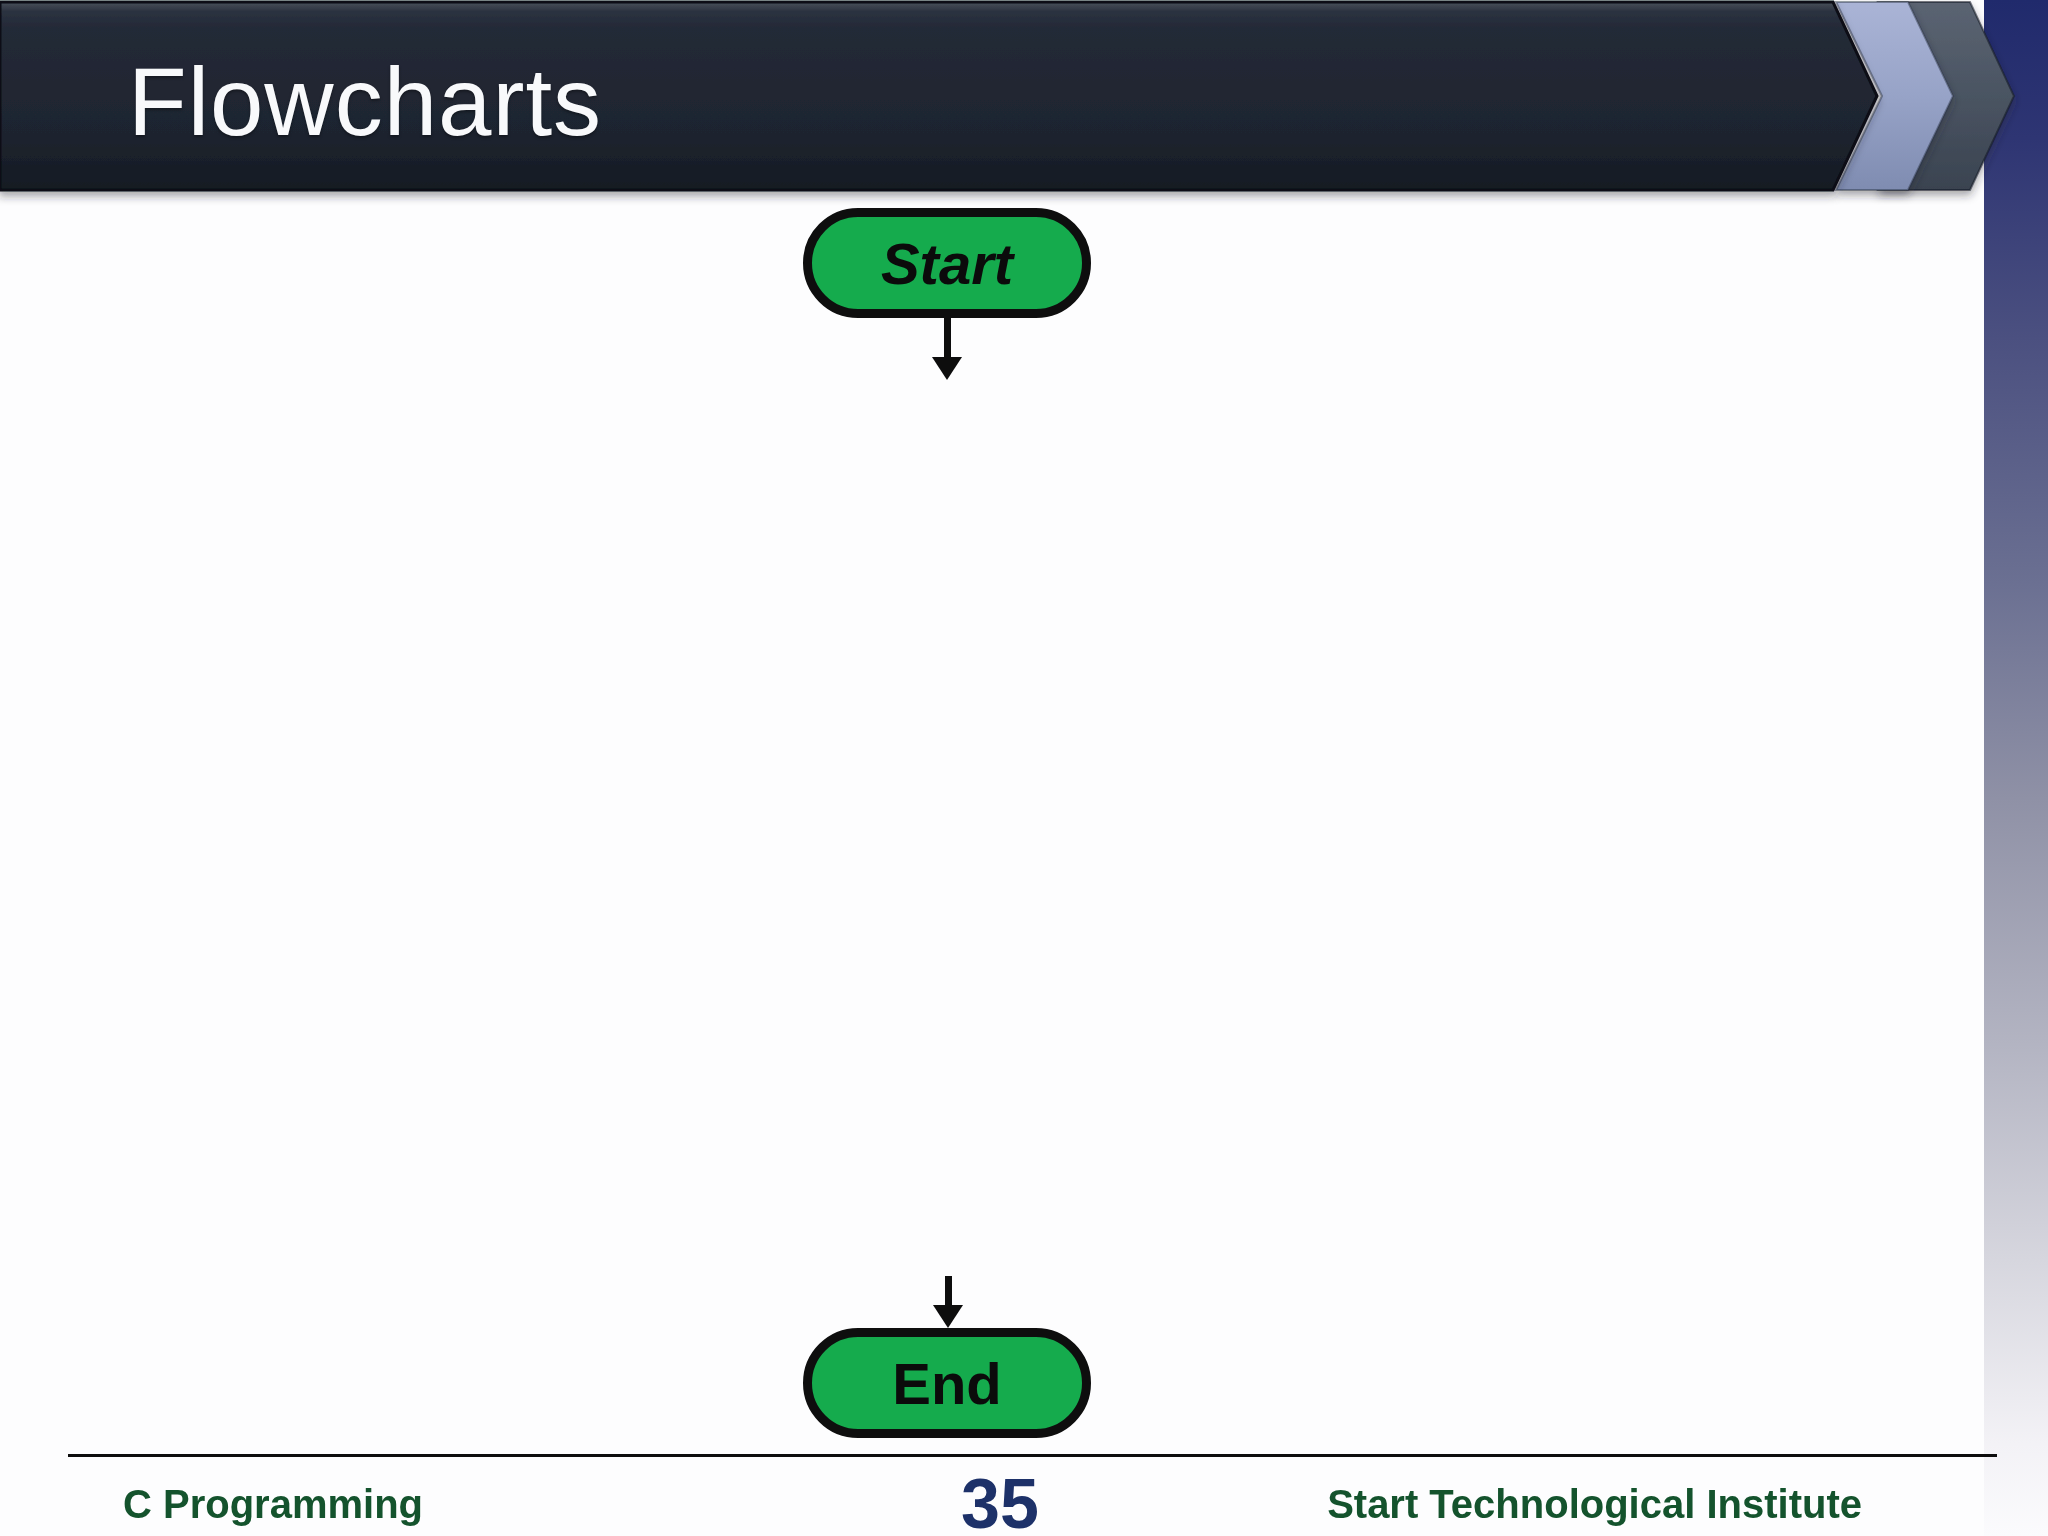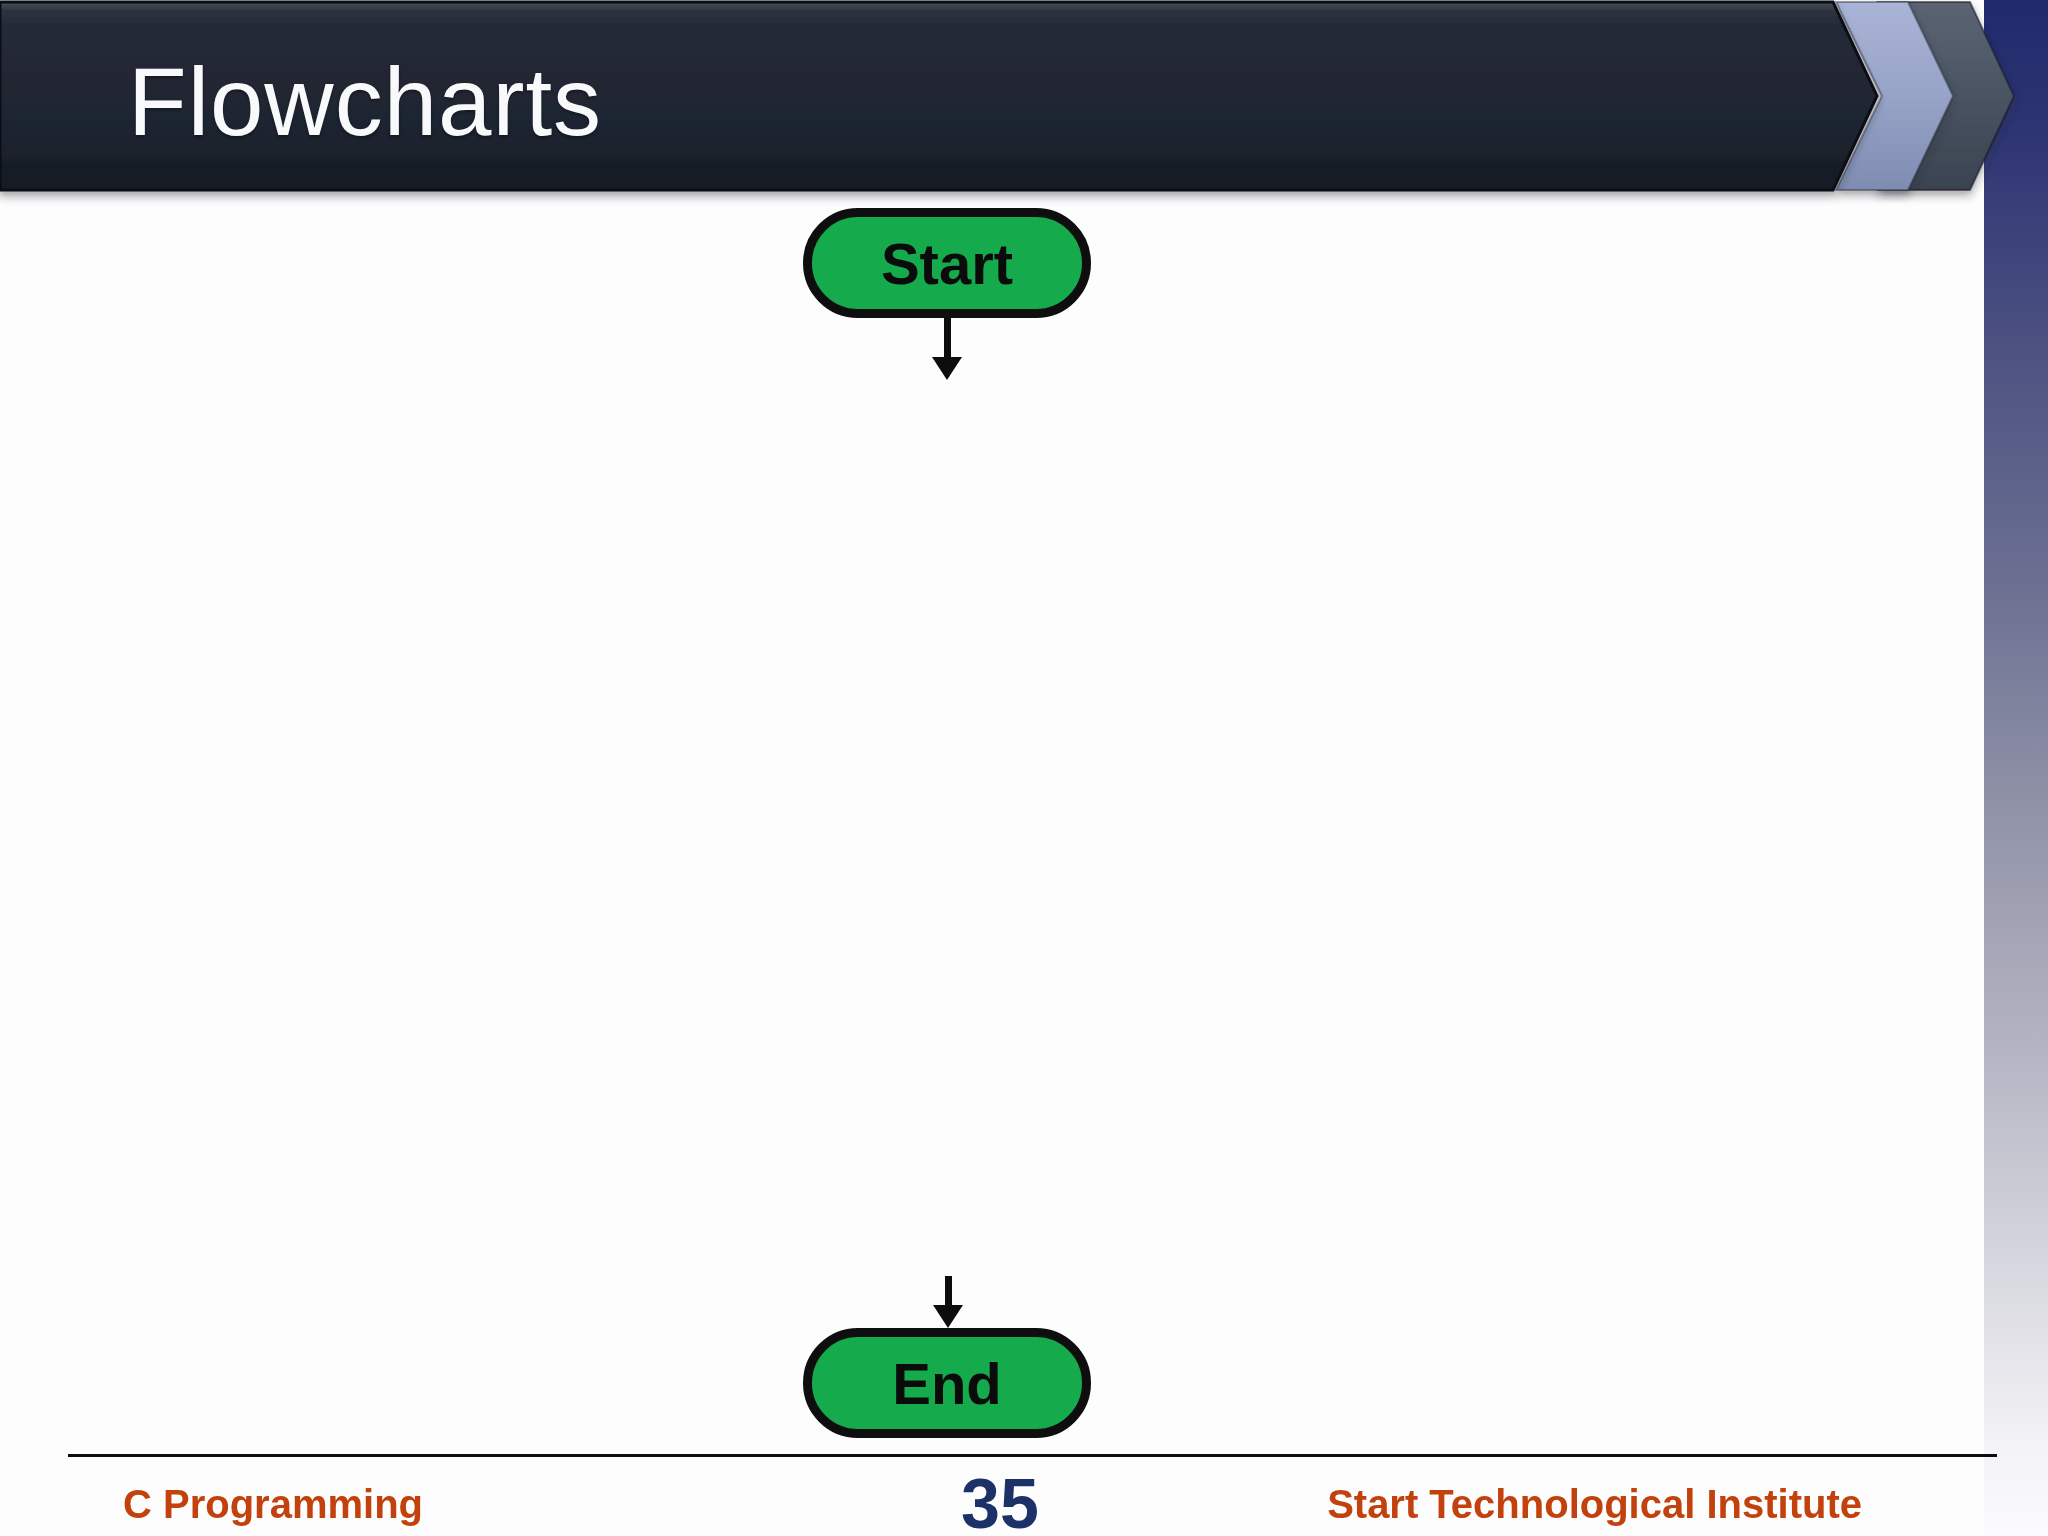--- a/index.html
+++ b/index.html
@@ -40,21 +40,21 @@
   .node {
     position: absolute;
     width: 288px; height: 110px;
     box-sizing: border-box;
     background: var(--node-fill, #15ab4d);
     border: 9px solid var(--node-border, #0e0e0e);
     border-radius: 58px;
     display: flex; align-items: center; justify-content: center;
     font-size: 58px; font-weight: bold; color: #0b0b0b;
   }
-  .node-start { left: 803px; top: 208px; }
+  .node-start { left: 803px; top: 208px; font-style: italic; }
   .node-end   { left: 803px; top: 1328px; }
 
   .arrow { position: absolute; width: 30px; }
   .arrow .shaft {
     position: absolute; left: 11.5px; top: 0; width: 7px;
     background: #0d0d0d;
   }
   .arrow .head {
     position: absolute; left: 0; width: 0; height: 0;
     border-left: 15px solid transparent;
@@ -69,21 +69,21 @@
   .arrow-2 .head  { top: 29px; }
 
   
   .footer { position: absolute; left: 0; top: 0; width: 2048px; height: 1536px; z-index: 2; pointer-events: none; }
   .divider {
     position: absolute; left: 68px; top: 1454px;
     width: 1929px; height: 3px; background: #0d0d0d;
   }
   .footer-text {
     position: absolute;
-    font-size: 40px; font-weight: bold; color: #c2410c;
+    font-size: 40px; font-weight: bold; color: #14532d;
     white-space: nowrap;
   }
   .footer-left  { left: 123px; top: 1482px; }
   .footer-right { right: 186px; top: 1482px; }
   .page-number {
     position: absolute; left: 880px; top: 1464px; width: 240px;
     text-align: center;
     font-size: 70px; font-weight: bold;
     color: var(--page-number, #1d3169);
   }

